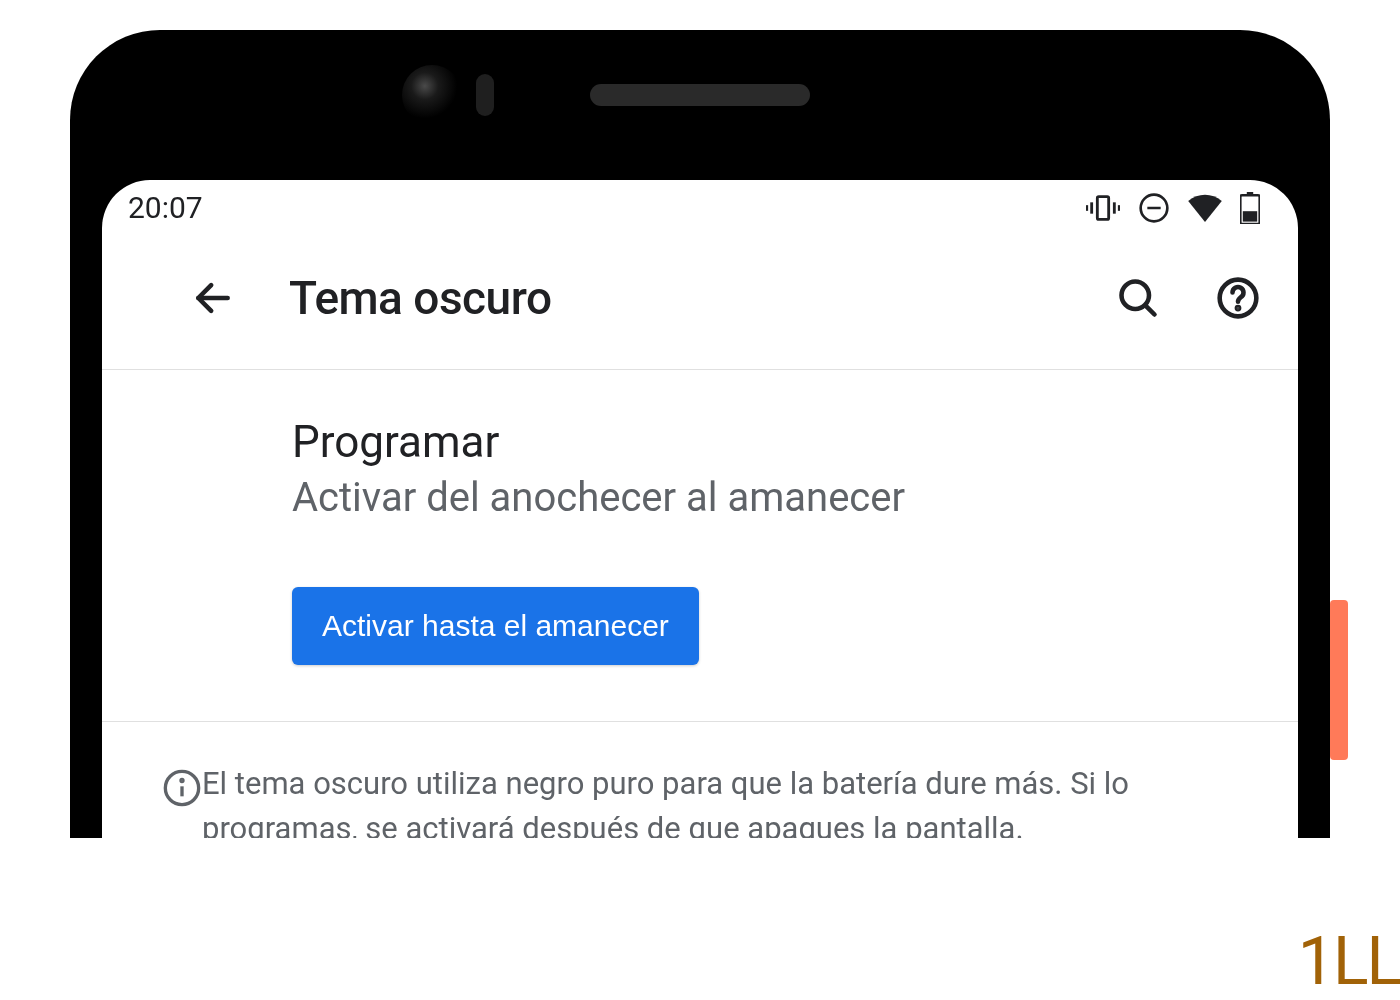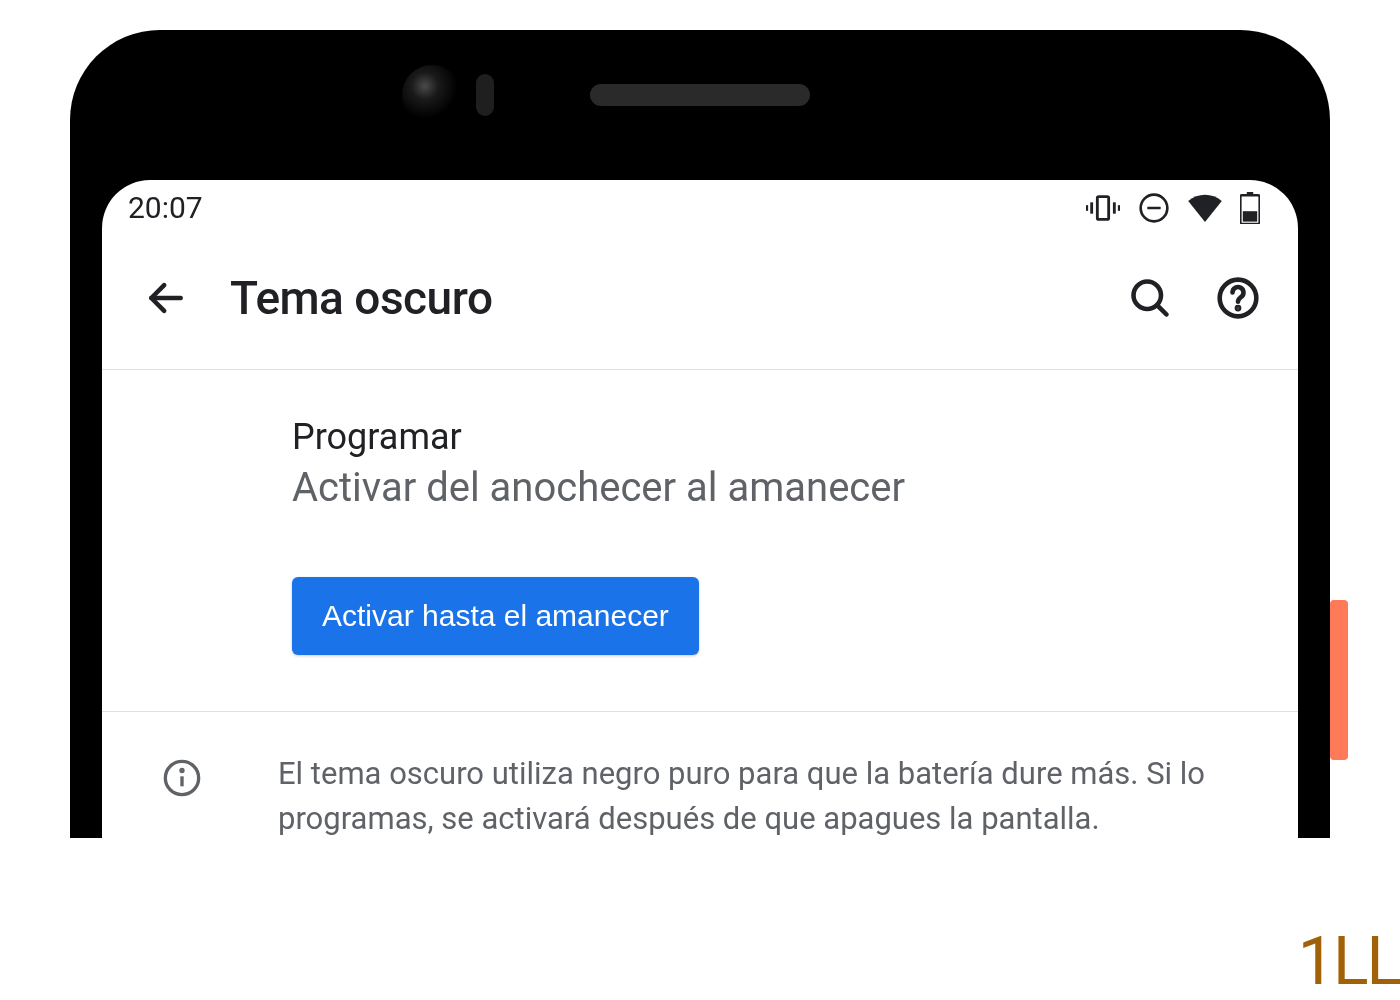--- a/index.html
+++ b/index.html
@@ -76,40 +76,41 @@
       font-size: 30px;
       color: #202124;
       font-weight: 400;
     }
     .status-icons { display: flex; align-items: center; gap: 18px; }
     .status-icons svg, .status-icons .icon { display: block; }
     .app-bar {
       display: flex;
       align-items: center;
       padding: 40px 36px 44px 40px;
-      gap: 40px;
+      gap: 52px;
+      margin-left: 47px;
     }
     .app-bar .title {
       font-size: 46px;
       font-weight: 500;
       color: #202124;
       flex: 1;
       letter-spacing: -0.5px;
     }
     .app-bar .icon-btn {
       width: 48px; height: 48px;
       display: flex; align-items: center; justify-content: center;
     }
     .divider { height: 1px; background: #e0e0e0; }
     .content { padding: 0; }
     .setting-row {
       padding: 46px 40px 10px 190px;
     }
     .setting-title {
-      font-size: 36px;
+      font-size: 44px;
       color: #202124;
       font-weight: 400;
       margin-bottom: 6px;
     }
     .setting-subtitle {
       font-size: 40px;
       color: #5f6368;
       font-weight: 400;
     }
     .button-row {
@@ -122,21 +123,20 @@
       font-weight: 400;
       border: none;
       border-radius: 6px;
       padding: 22px 30px;
       cursor: pointer;
       box-shadow: 0 1px 3px rgba(0,0,0,0.2);
     }
     .info-row {
       display: flex;
       padding: 40px 40px 40px 60px;
-      gap: 76px;
       align-items: flex-start;
     }
     .info-icon {
       flex-shrink: 0;
       margin-top: 6px;
     }
     .info-text {
       font-size: 31px;
       color: #5f6368;
       line-height: 1.45;

